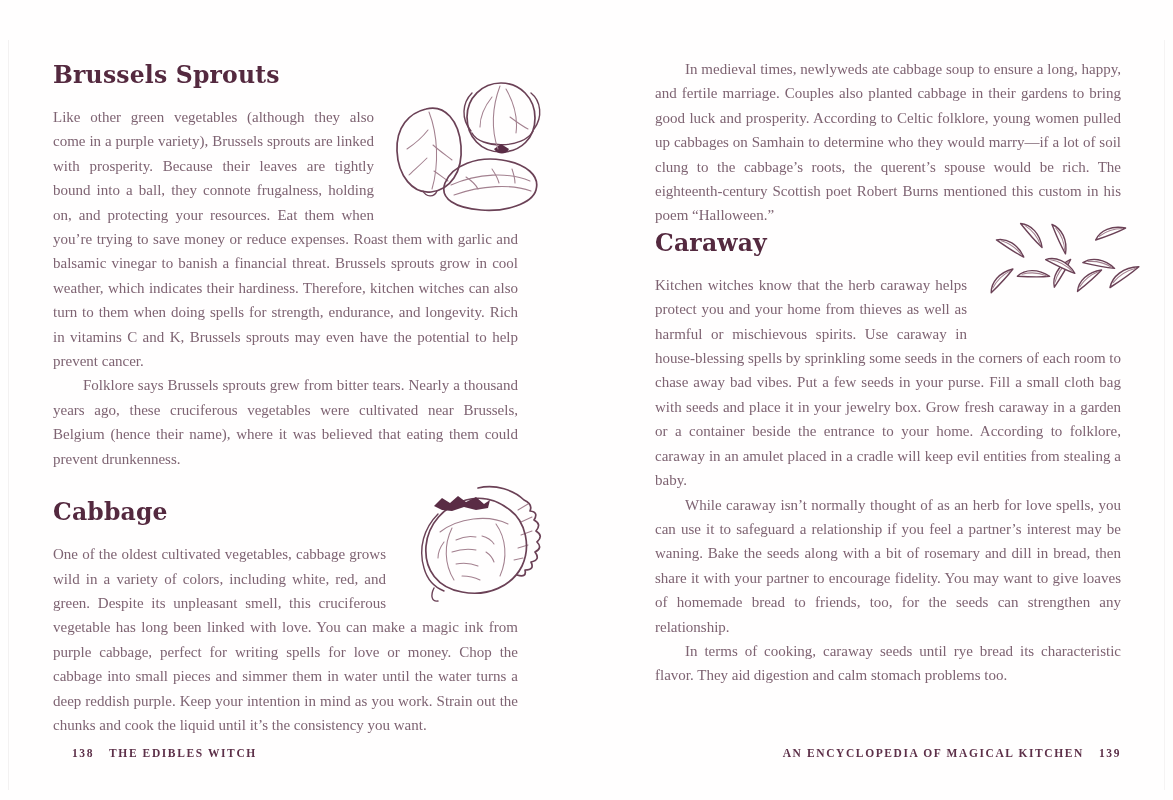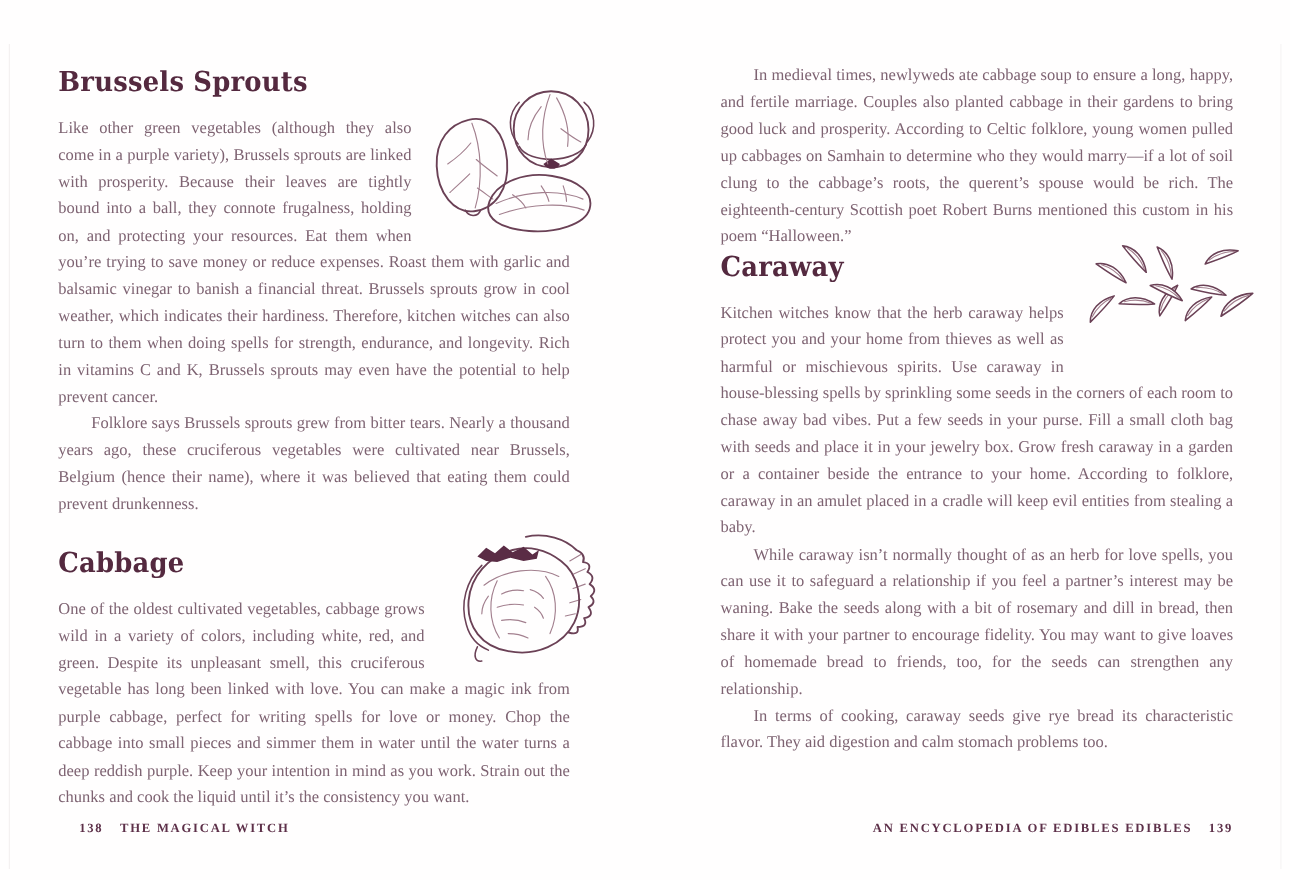--- a/index.html
+++ b/index.html
@@ -165,23 +165,23 @@
           <use href="#cseed" transform="translate(88,10) rotate(95)"></use>
           <use href="#cseed" transform="translate(92,60) rotate(-12)"></use>
           <use href="#cseed" transform="translate(112,34) rotate(40)"></use>
           <use href="#cseed" transform="translate(116,8) rotate(8)"></use>
           <use href="#cseed" transform="translate(126,54) rotate(-6) scale(1.1)"></use>
           <use href="#cseed" transform="translate(44,46) rotate(30)"></use>
           <use href="#cseed" transform="translate(78,34) rotate(55)"></use>
         </svg><span>Kitchen witches know that the herb caraway helps protect you and your home from thieves as well as harmful or mischievous spirits. Use caraway in house-blessing spells by sprinkling some seeds in the corners of each room to chase away bad vibes. Put a few seeds in your purse. Fill a small cloth bag with seeds and place it in your jewelry box. Grow fresh caraway in a garden or a container beside the entrance to your home. According to folklore, caraway in an amulet placed in a cradle will keep evil entities from stealing a baby.</span>
       </p>
       <p class="body-par indent"><span>While caraway isn’t normally thought of as an herb for love spells, you can use it to safeguard a relationship if you feel a partner’s interest may be waning. Bake the seeds along with a bit of rosemary and dill in bread, then share it with your partner to encourage fidelity. You may want to give loaves of homemade bread to friends, too, for the seeds can strengthen any relationship.</span></p>
-      <p class="body-par indent"><span>In terms of cooking, caraway seeds give rye bread its characteristic flavor. They aid digestion and calm stomach problems too.</span></p>
+      <p class="body-par indent"><span>In terms of cooking, caraway seeds until rye bread its characteristic flavor. They aid digestion and calm stomach problems too.</span></p>
     </div>
   </div>
 
   <div class="footer footer-left">
-    <span class="gap-r">138</span><span>THE MAGICAL WITCH</span>
+    <span class="gap-r">138</span><span>THE EDIBLES WITCH</span>
   </div>
   <div class="footer footer-right">
-    <span>AN ENCYCLOPEDIA OF EDIBLES EDIBLES</span><span class="gap-l">139</span>
+    <span>AN ENCYCLOPEDIA OF MAGICAL KITCHEN</span><span class="gap-l">139</span>
   </div>
 </div>
 
 </body></html>

